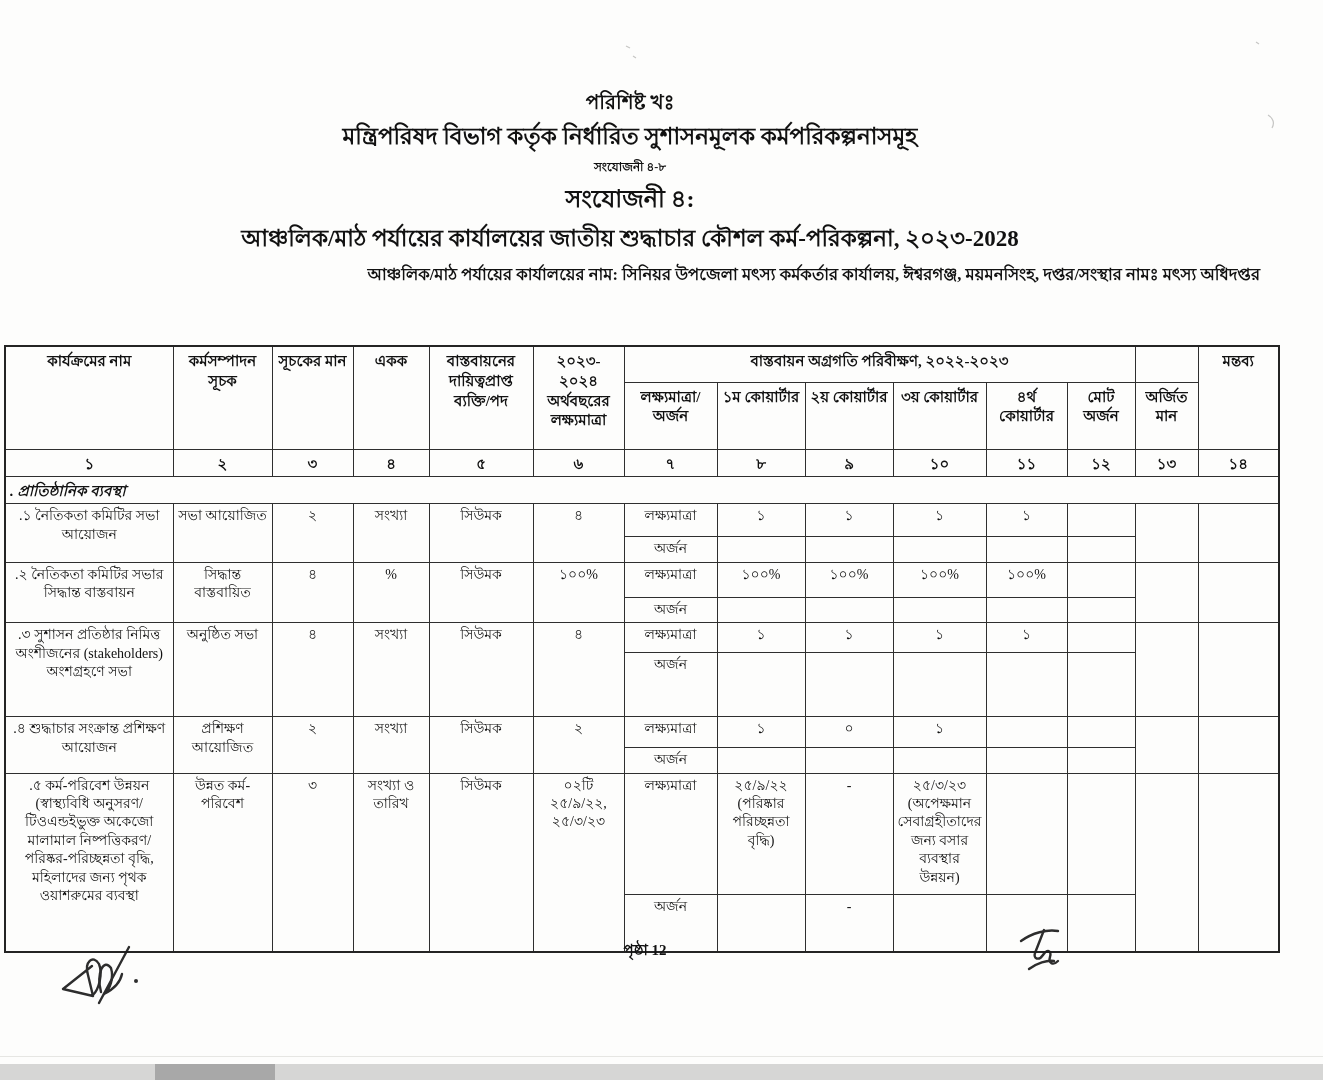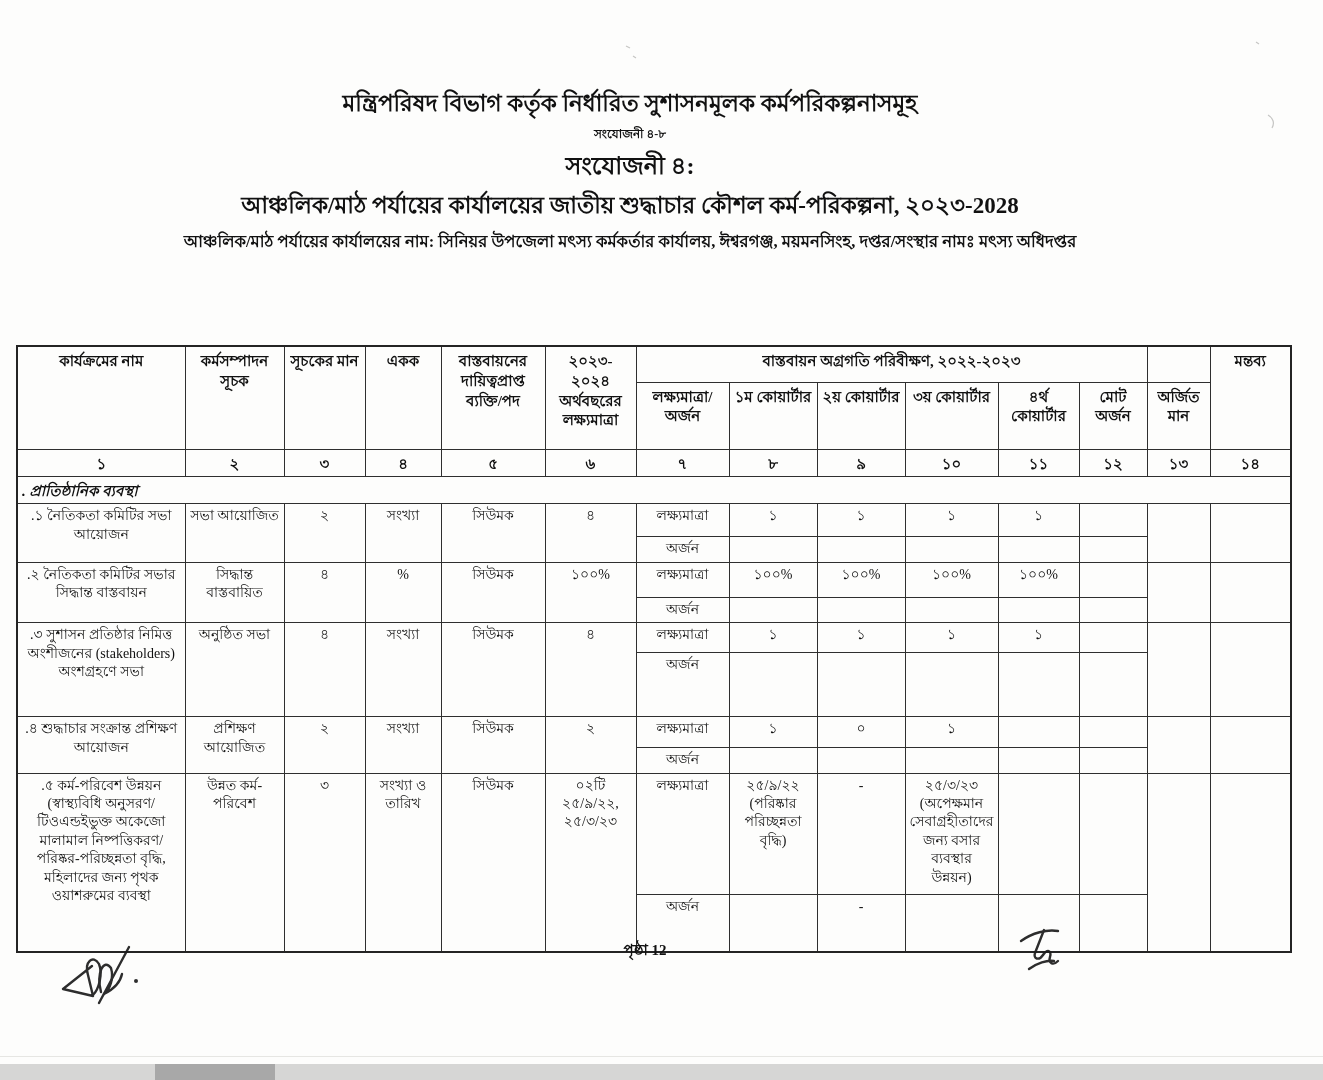--- a/index.html
+++ b/index.html
@@ -5,23 +5,23 @@
   html,body{margin:0;padding:0;background:#e9e9e7;}
   .screen{position:relative;width:1323px;height:1080px;background:#fdfdfc;overflow:hidden;
           font-family:"Liberation Serif","DejaVu Serif",serif;color:#111;}
   
   .doc-head{position:absolute;left:0;top:92px;width:1260px;text-align:center;}
   .doc-head .t1{font-size:20px;font-weight:bold;line-height:1.0;margin:0 0 13px 0;}
   .doc-head .t2{font-size:23px;font-weight:bold;line-height:1.0;margin:0 0 13px 0;}
   .doc-head .t3{font-size:12px;font-weight:bold;line-height:1.0;margin:0 0 14px 0;}
   .doc-head .t4{font-size:24px;font-weight:bold;line-height:1.0;margin:0 0 16px 0;}
   .doc-head .t5{font-size:23px;font-weight:bold;line-height:1.05;margin:0 0 14px 0;}
-  .doc-head .t6{font-size:16.5px;font-weight:600;line-height:1.2;margin:0;text-align:center;}
+  .doc-head .t6{font-size:16.5px;font-weight:600;line-height:1.2;margin:0;text-align:right;}
   
-  table.plan{position:absolute;left:16px;top:345px;width:1170px;border-collapse:collapse;
+  table.plan{position:absolute;left:4px;top:345px;width:1170px;border-collapse:collapse;
              table-layout:fixed;border:2px solid #242424;}
   table.plan td{border:1px solid #2f2f2f;padding:3px 4px;text-align:center;vertical-align:top;
                 font-size:14px;line-height:1.32;overflow:hidden;word-wrap:break-word;}
   table.plan thead td{font-weight:bold;font-size:15px;padding-top:5px;}
   tr.hrow1{height:36px;} tr.hrow2{height:67px;} tr.numrow{height:27px;} tr.secrow{height:23px;}
   tr.r0a{height:33px;} tr.r0b{height:18px;}
   tr.r1a{height:35px;} tr.r1b{height:22px;}
   tr.r2a{height:30px;} tr.r2b{height:64px;}
   tr.r3a{height:31px;} tr.r3b{height:21px;}
   tr.r4a{height:121px;} tr.r4b{height:58px;}
@@ -36,20 +36,21 @@
   .page-edge{position:absolute;left:0;top:1056px;width:1323px;height:1px;background:#e6e6e3;}
   .scroll-track{position:absolute;left:0;top:1064px;width:1323px;height:16px;background:#d6d6d5;}
   .scroll-thumb{position:absolute;left:155px;top:0;width:120px;height:16px;background:#a8a8a8;}
 </style>
 </head>
 <body>
 
 <div class="screen">
 
   <div class="doc-head">
+    <div class="t1">পরিশিষ্ট খঃ</div>
     <div class="t2">মন্ত্রিপরিষদ বিভাগ কর্তৃক নির্ধারিত সুশাসনমূলক কর্মপরিকল্পনাসমূহ</div>
     <div class="t3">সংযোজনী ৪-৮</div>
     <div class="t4">সংযোজনী ৪:</div>
     <div class="t5">আঞ্চলিক/মাঠ পর্যায়ের কার্যালয়ের জাতীয় শুদ্ধাচার কৌশল কর্ম-পরিকল্পনা, ২০২৩-2028</div>
     <div class="t6">আঞ্চলিক/মাঠ পর্যায়ের কার্যালয়ের নাম: সিনিয়র উপজেলা মৎস্য কর্মকর্তার কার্যালয়, ঈশ্বরগঞ্জ, ময়মনসিংহ,  দপ্তর/সংস্থার নামঃ মৎস্য অধিদপ্তর</div>
   </div>
 
   <table class="plan">
     <colgroup>
       <col style="width:168px">

